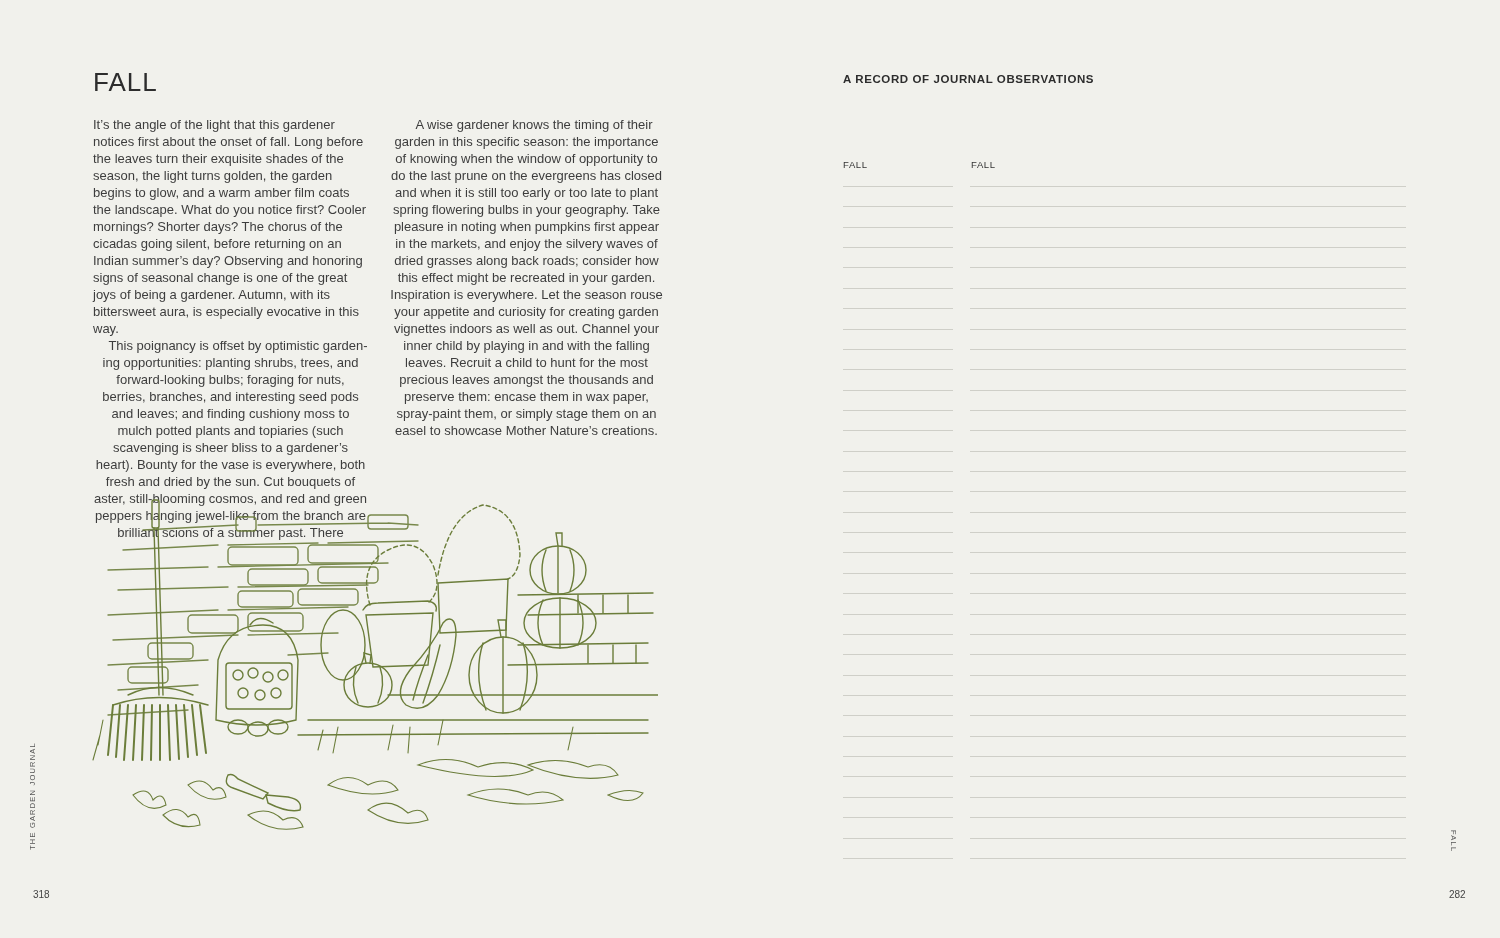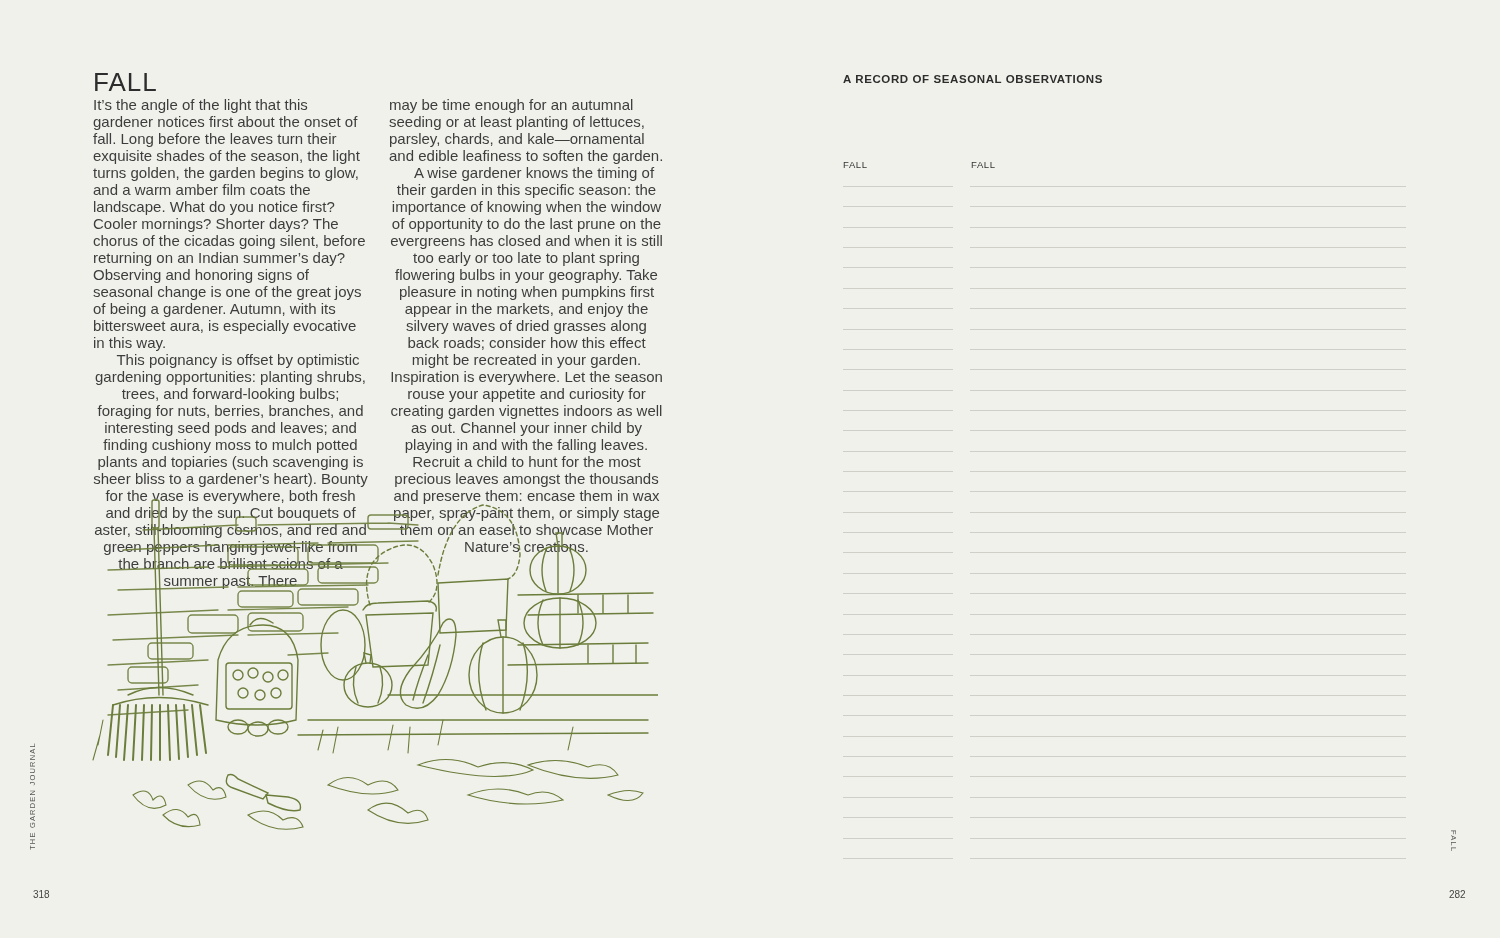--- a/index.html
+++ b/index.html
@@ -13,22 +13,22 @@
     .page { position: absolute; top: 0; height: 938px; }
     .page-left { left: 0; width: 750px; }
     .page-right { left: 750px; width: 750px; }
 
     .title {
       position: absolute; left: 93px; top: 66px;
       font-size: 26px; letter-spacing: 1px; font-weight: normal;
       color: #2d2d2d; margin: 0; line-height: 32px;
     }
     .col {
-      position: absolute; top: 96px; width: 275px;
-      font-size: 15px; line-height: 17px; color: #3d3d3d;
+      position: absolute; top: 116px; width: 275px;
+      font-size: 13px; line-height: 17px; color: #3d3d3d;
     }
     .col-1 { left: 93px; }
     .col-2 { left: 389px; }
     .col p { margin: 0; }
     .col p.indent { text-indent: 15px; text-align: center; }
 
     .illustration { position: absolute; left: 88px; top: 495px; width: 570px; height: 350px; }
 
     .running-head-left {
       position: absolute; left: 28px; top: 850px;
@@ -68,21 +68,20 @@
 <body>
 
 <div class="page page-left">
   <h1 class="title">FALL</h1>
 
   <div class="col col-1">
     <p>It’s the angle of the light that this gardener notices first about the onset of fall. Long before the leaves turn their exquisite shades of the season, the light turns golden, the garden begins to glow, and a warm amber film coats the landscape. What do you notice first? Cooler mornings? Shorter days? The chorus of the cicadas going silent, before returning on an Indian summer’s day? Observing and honor­ing signs of seasonal change is one of the great joys of being a gardener. Autumn, with its bittersweet aura, is especially evocative in this way.</p>
     <p class="indent">This poignancy is offset by optimistic garden­ing opportunities: planting shrubs, trees, and forward-looking bulbs; foraging for nuts, berries, branches, and interesting seed pods and leaves; and finding cushiony moss to mulch potted plants and topiaries (such scavenging is sheer bliss to a gardener’s heart). Bounty for the vase is everywhere, both fresh and dried by the sun. Cut bouquets of aster, still-blooming cosmos, and red and green peppers hanging jewel-like from the branch are brilliant scions of a summer past. There</p>
   </div>
   <div class="col col-2">
-    <p>may be time enough for an autumnal seeding or at least planting of lettuces, parsley, chards, and kale—ornamental and edible leafiness to soften the garden.</p>
     <p class="indent">A wise gardener knows the timing of their garden in this specific season: the importance of knowing when the window of opportunity to do the last prune on the evergreens has closed and when it is still too early or too late to plant spring flowering bulbs in your geography. Take pleasure in noting when pumpkins first appear in the markets, and enjoy the silvery waves of dried grasses along back roads; consider how this effect might be recreated in your garden. Inspiration is everywhere. Let the season rouse your appetite and curiosity for creat­ing garden vignettes indoors as well as out. Channel your inner child by playing in and with the falling leaves. Recruit a child to hunt for the most precious leaves amongst the thousands and preserve them: encase them in wax paper, spray-paint them, or simply stage them on an easel to showcase Mother Nature’s creations.</p>
   </div>
 
   <svg class="illustration" viewBox="0 0 570 350" fill="none" stroke="#6b7d3a" stroke-width="1.4" stroke-linecap="round">
 
     <g opacity="0.9">
       <path d="M55 35 L150 30 M170 30 L300 28 M300 28 L330 30"></path>
       <path d="M35 55 L130 50 M140 50 L230 48 M240 48 L330 46"></path>
       <path d="M20 75 L120 72 M130 72 L300 68"></path>
       <path d="M30 95 L140 92 M150 92 L280 90"></path>
@@ -180,21 +179,21 @@
       <path d="M520 300 Q540 292 555 298 Q545 312 520 300 Z"></path>
       <path d="M230 255 L235 235 M245 258 L250 232 M300 255 L305 230 M320 258 L322 232 M350 250 L355 225 M480 255 L485 232 M10 250 L15 225 M5 265 L12 240"></path>
     </g>
   </svg>
 
   <div class="running-head-left">THE GARDEN JOURNAL</div>
   <div class="folio-left">318</div>
 </div>
 
 <div class="page page-right">
-  <h2 class="section-title">A RECORD OF SEASONAL OBSERVATIONS</h2>
+  <h2 class="section-title">A RECORD OF JOURNAL OBSERVATIONS</h2>
 
   <div class="col-head col-head-date">FALL</div>
   <div class="col-head col-head-event">FALL</div>
 
   <div class="rules" id="rules">
       <div class="rule-row" style="top: 0px;">
         <div class="rule-date" style="background: rgb(207, 207, 200);"></div>
         <div class="rule-event" style="background: rgb(207, 207, 200);"></div>
       </div>
       <div class="rule-row" style="top: 20.36px;">

